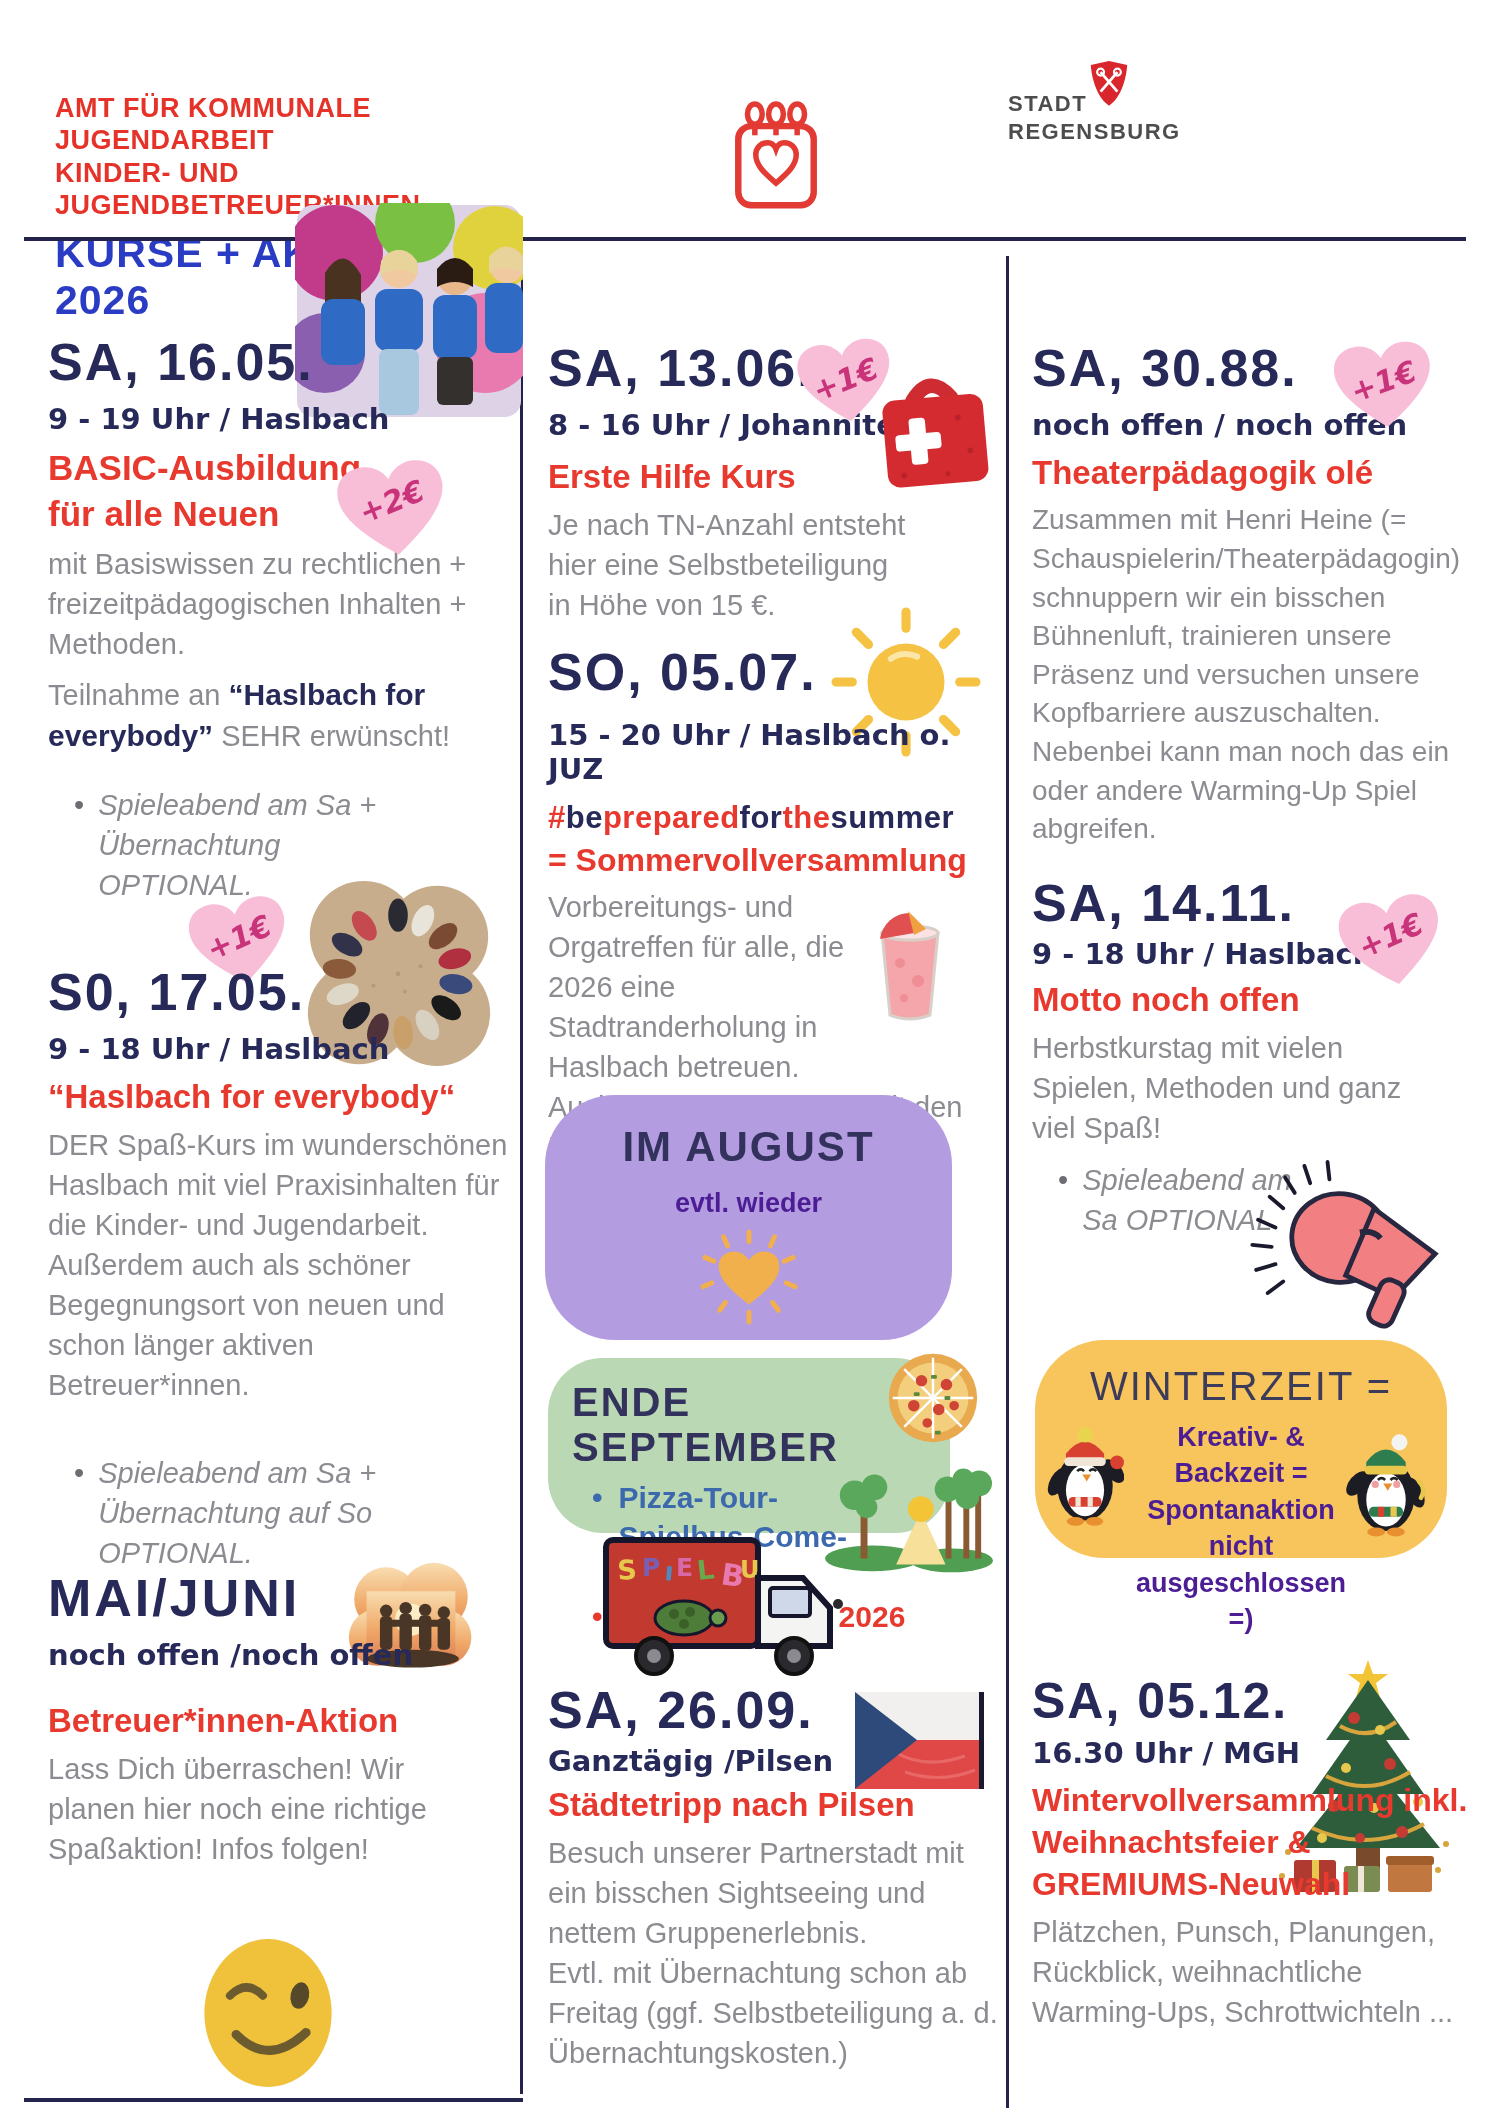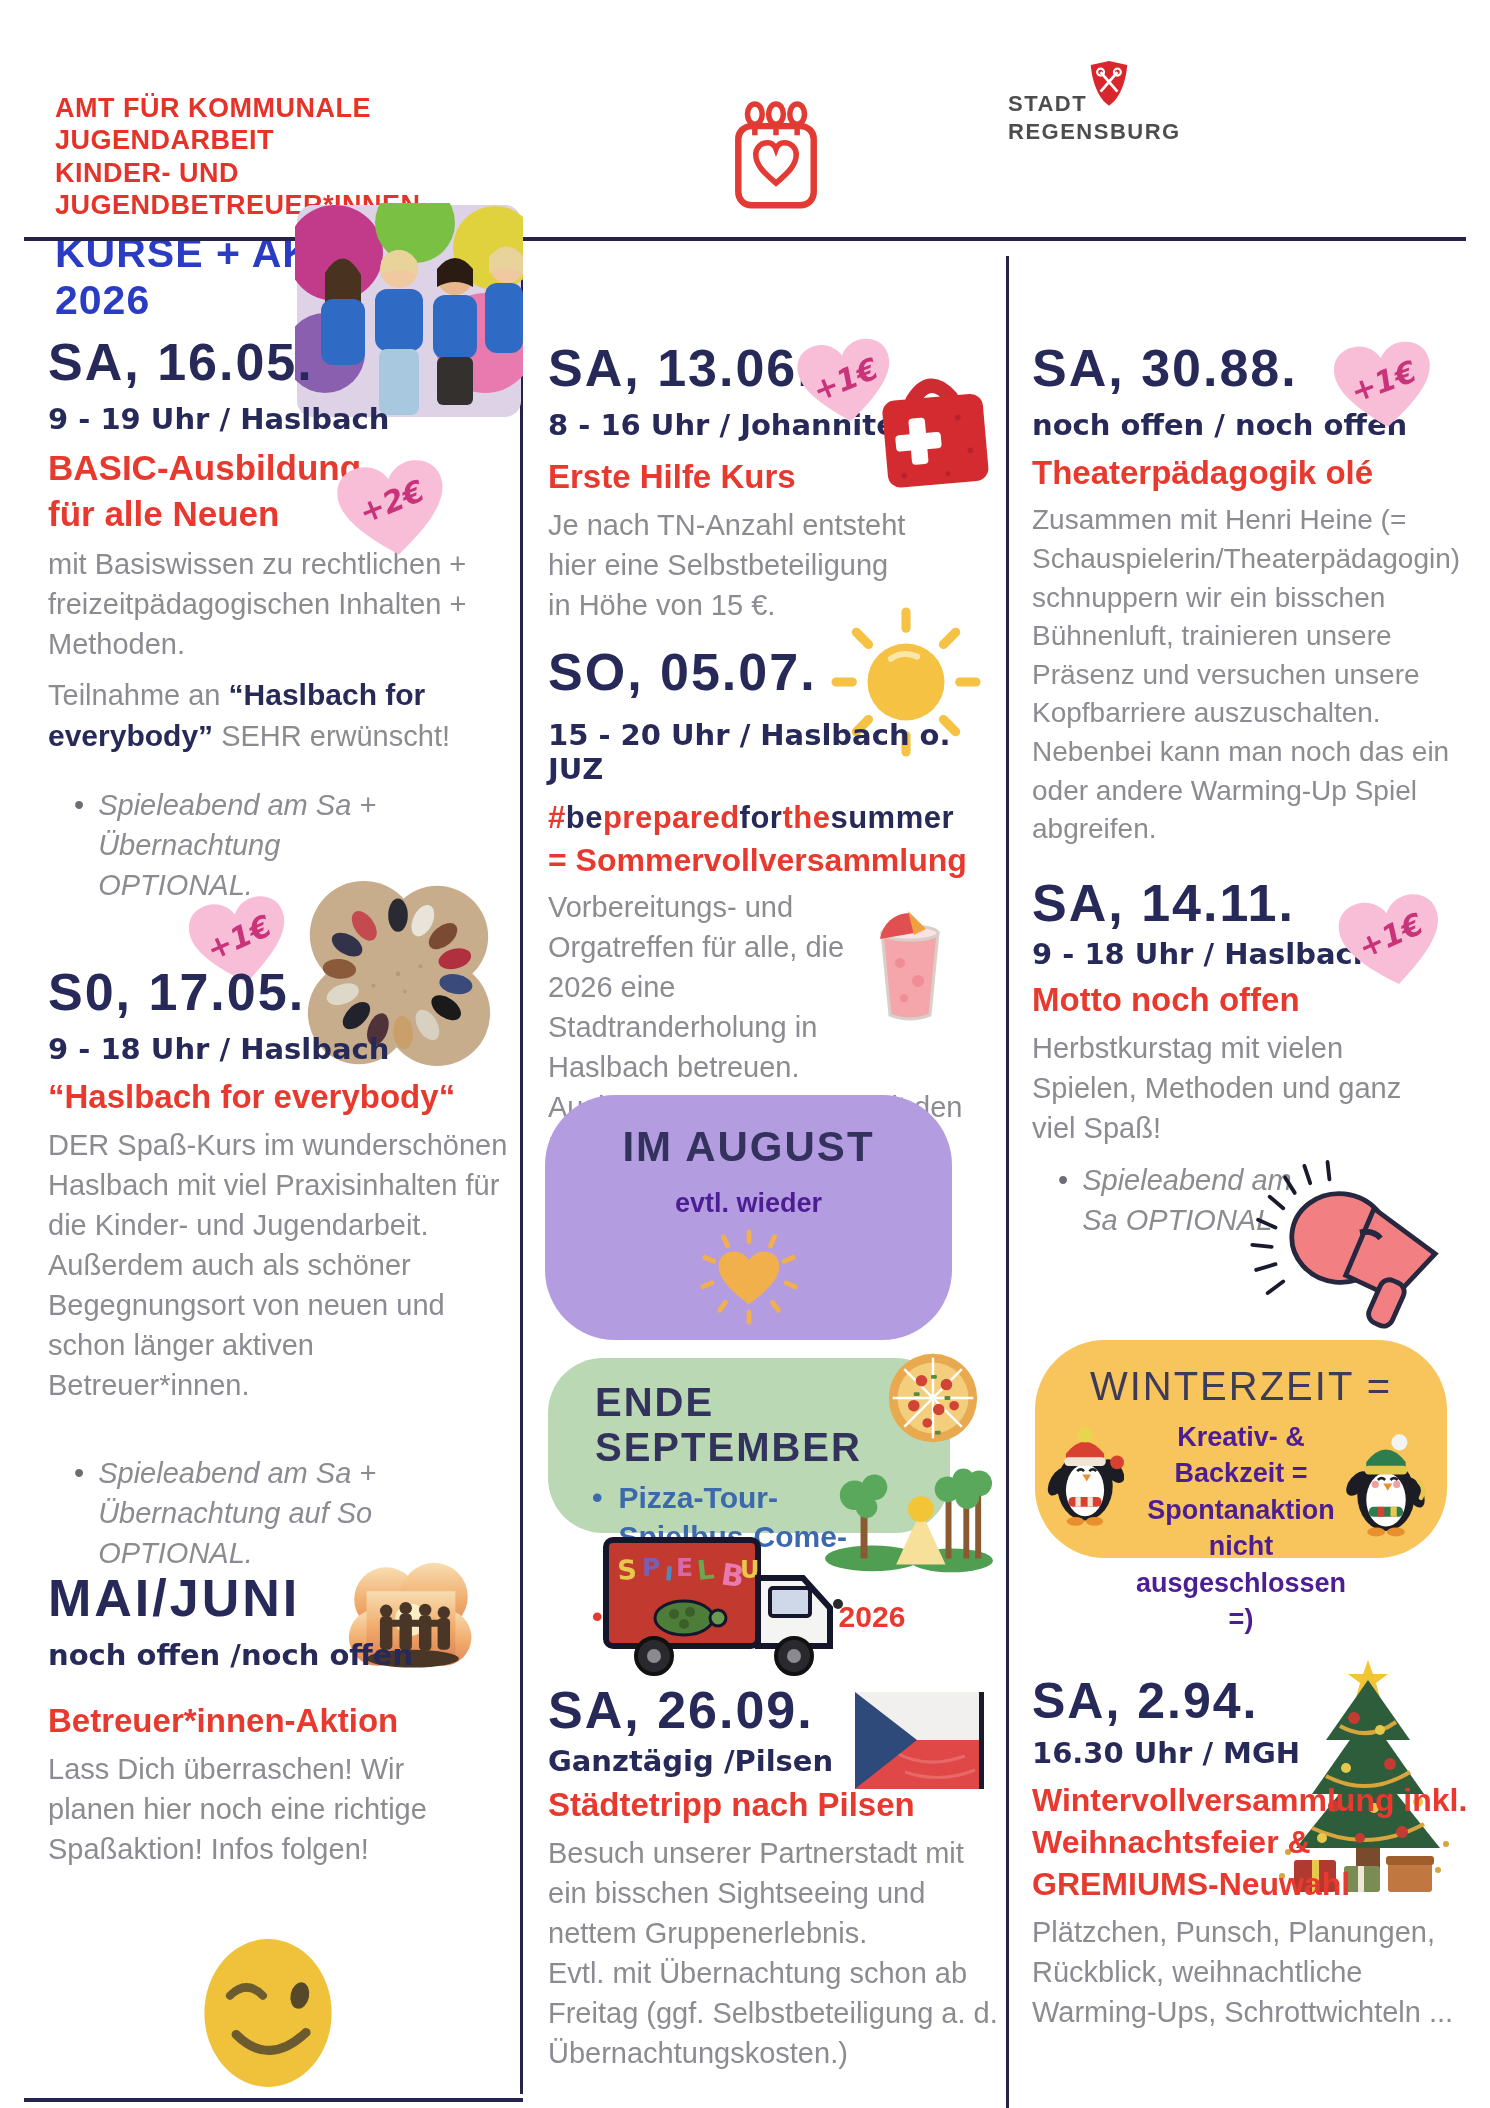--- a/index.html
+++ b/index.html
@@ -343,21 +343,21 @@
         <line x1="12" y1="56" x2="3" y2="60"></line>
           <line x1="88" y1="56" x2="97" y2="60"></line>
         <line x1="26" y1="76" x2="20" y2="84"></line>
           <line x1="74" y1="76" x2="80" y2="84"></line>
           <line x1="50" y1="86" x2="50" y2="96"></line>
       </g>
     </svg>
   </div>
 
   <div class="abs" style="left:548px;top:1358px;width:402px;height:175px;background:var(--green);border-radius:55px">
-    <p class="boxtitle" style="margin-top:22px;font-size:40px;text-align:left;padding-left:47px">ENDE SEPTEMBER</p>
+    <p class="boxtitle" style="margin-top:22px;font-size:40px;text-align:left;padding-left:24px">ENDE SEPTEMBER</p>
     <div class="gb-row" style="margin-left:44px">
       <span class="c-steel">•</span>
       <span class="c-steel" style="width:290px">Pizza-Tour-Spielbus-Come-Together</span>
     </div>
     <div class="gb-row" style="margin-left:44px;margin-top:2px">
       <span class="c-red">•</span>
       <span class="c-red">Abenteuerkurs 2026</span>
     </div>
   </div>
 
@@ -597,21 +597,21 @@
       <g fill="#d8a43c">
           <circle cx="20" cy="196" r="3"></circle>
           <circle cx="178" cy="188" r="3"></circle>
           <circle cx="170" cy="214" r="3"></circle>
           <circle cx="14" cy="220" r="3"></circle>
         </g>
     </svg>
   </div>
 
   <section class="abs" style="left:1032px;top:1672px;width:450px">
-    <h2 class="date" style="width:280px;font-size:50px;margin-bottom:6px">SA, 2.94.</h2>
+    <h2 class="date" style="width:280px;font-size:50px;margin-bottom:6px">SA, 05.12.</h2>
     <div class="time" style="margin-bottom:10px">16.30 Uhr / MGH</div>
     <div class="rtitle" style="font-size:32px">Wintervollversammlung inkl.</div>
     <div class="rtitle" style="font-size:32px">Weihnachtsfeier &amp;</div>
     <div class="rtitle" style="font-size:32px">GREMIUMS-Neuwahl</div>
     <p class="body" style="width:445px">Plätzchen, Punsch, Planungen, Rückblick, weihnachtliche Warming-Ups, Schrottwichteln ...</p>
   </section>
 
 </div>
 
 </body></html>

